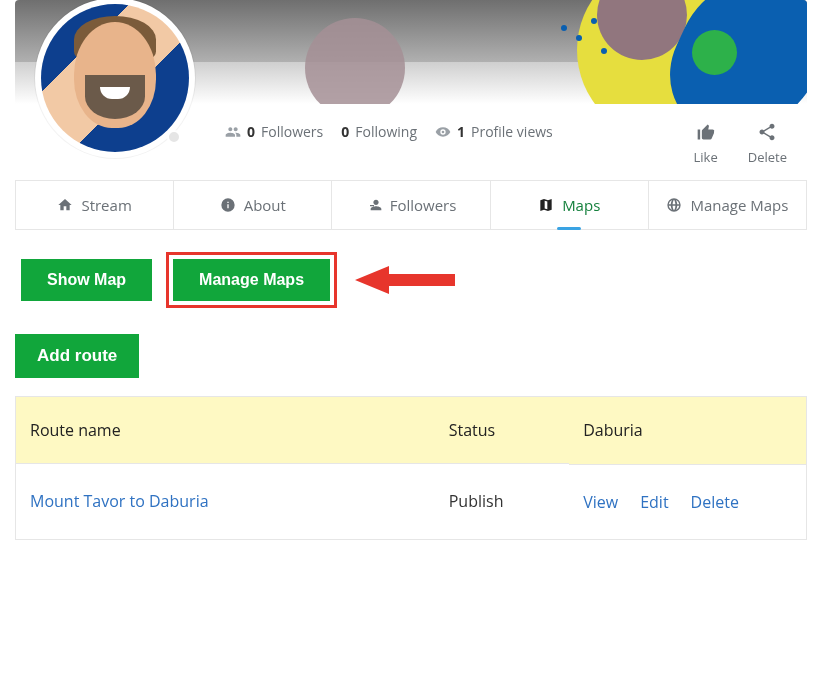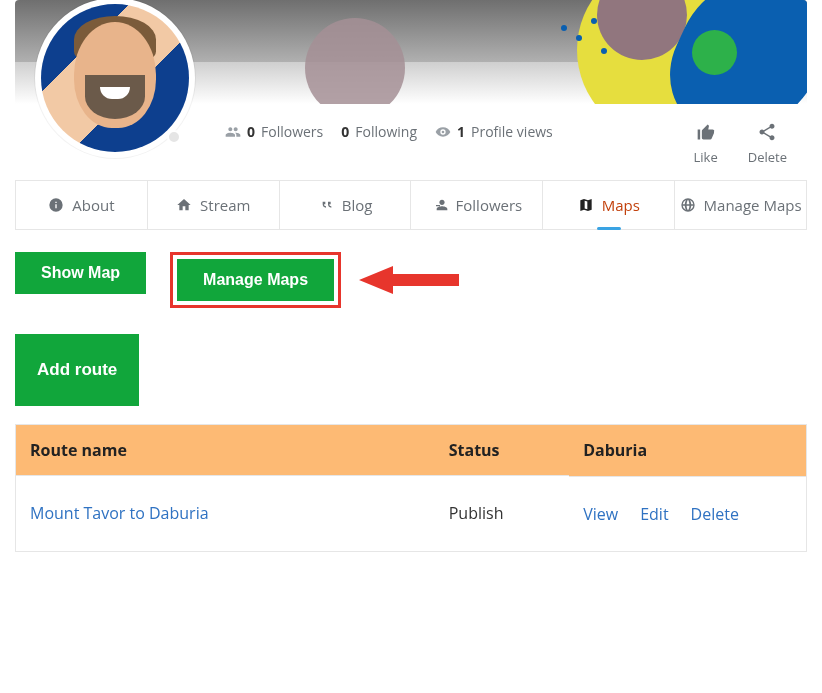--- a/index.html
+++ b/index.html
@@ -33,35 +33,35 @@
   .stat b{color:#333;font-weight:700;}
   .icon-sm{width:16px;height:16px;fill:#9aa0a6;display:inline-block;flex:none;}
   .head-actions{display:flex;gap:30px;text-align:left;color:#6b7177;font-size:13px;}
   .head-action{display:flex;flex-direction:column;align-items:center;gap:6px;cursor:pointer;}
   .head-action svg{width:20px;height:20px;fill:#6b7177;}
   
   .tabs{display:flex;border:1px solid #e6e6e6;border-top:none;}
   .tab{flex:1;text-align:center;padding:14px 4px;color:#6b7177;font-size:15px;display:flex;align-items:center;gap:8px;justify-content:center;border-right:1px solid #e6e6e6;cursor:pointer;background:#fff;position:relative;}
   .tab:last-child{border-right:none;}
   .tab svg{width:16px;height:16px;fill:#6b7177;flex:none;}
-  .tab.active{color:#c2410c;font-weight:500;}
+  .tab.active{color:#15803d;font-weight:500;}
   .tab.active::after{content:"";position:absolute;bottom:-1px;left:50%;width:24px;height:3px;background:#3aa3e3;transform:translateX(-12px);border-radius:2px;}
   .tab.active svg{fill:#222;}
   
-  .btn-row{display:flex;gap:24px;margin:22px 0 14px 0;align-items:flex-start;}
+  .btn-row{display:flex;gap:14px;margin:22px 0 14px 6px;align-items:center;}
   .btn{background:#11a63b;color:#fff;border:none;padding:12px 26px;font-size:16px;font-weight:700;cursor:pointer;}
   .btn-highlight{position:relative;display:inline-flex;align-items:center;}
   .redbox{border:3px solid #e7352c;padding:4px;}
   .arrow{display:inline-flex;align-items:center;margin-left:18px;}
   .add-row{margin:26px 0 18px 0;}
-  .btn.add{padding:26px 22px;font-size:17px;}
+  .btn.add{padding:12px 22px;font-size:17px;}
   
   .routes-table{width:100%;border:1px solid #e6e6e6;border-collapse:collapse;}
   .routes-table th,.routes-table td{padding:26px 14px;text-align:left;font-size:16px;border-top:1px solid #e6e6e6;}
-  .routes-table th{font-weight:700;color:#222;padding:14px 14px;background:#fdba74;}
+  .routes-table th{font-weight:400;color:#222;padding:22px 14px;background:#fef9c3;}
   .routes-table tr:first-child th{border-top:none;}
   .routes-table td.route a{color:#2f72c2;text-decoration:none;font-weight:500;}
   .routes-table td.actions{display:flex;gap:22px;}
   .routes-table td.actions a{color:#2f72c2;text-decoration:none;font-weight:500;}
   .col-route{width:53%;}
   .col-status{width:17%;margin-top:18px;}
   .col-actions{width:30%;}
 </style>
 </head>
 <body>
@@ -128,35 +128,29 @@
             <path d="M18 16c-.8 0-1.5.3-2.1.8l-7-4.1c.1-.2.1-.5.1-.7s0-.5-.1-.7l7-4.1c.6.5 1.3.8 2.1.8 1.7 0 3-1.3 3-3s-1.3-3-3-3-3 1.3-3 3c0 .2 0 .5.1.7l-7 4.1C7.5 9.3 6.8 9 6 9c-1.7 0-3 1.3-3 3s1.3 3 3 3c.8 0 1.5-.3 2.1-.8l7 4.1c-.1.2-.1.5-.1.7 0 1.7 1.3 3 3 3s3-1.3 3-3-1.3-3-3-3z"></path>
           </svg>
         <span>Delete</span>
       </div>
     </div>
   </div>
 
   <div class="tabs">
     <div class="tab">
       <svg viewBox="0 0 24 24">
+          <path d="M10 20v-6h4v6h5v-8h3L12 3 2 12h3v8z"></path>
+        </svg>
+      <span>Stream</span>
+    </div>
+    <div class="tab">
+      <svg viewBox="0 0 24 24">
           <path d="M12 2a10 10 0 100 20 10 10 0 000-20zm1 15h-2v-6h2v6zm0-8h-2V7h2v2z"></path>
         </svg>
       <span>About</span>
-    </div>
-    <div class="tab">
-      <svg viewBox="0 0 24 24">
-          <path d="M10 20v-6h4v6h5v-8h3L12 3 2 12h3v8z"></path>
-        </svg>
-      <span>Stream</span>
-    </div>
-    <div class="tab">
-      <svg viewBox="0 0 24 24">
-          <path d="M7 7h4v4H9c0 2 1 3 3 3v2c-3 0-5-2-5-5V7zm8 0h4v4h-2c0 2 1 3 3 3v2c-3 0-5-2-5-5V7z"></path>
-        </svg>
-      <span>Blog</span>
     </div>
     <div class="tab">
       <svg viewBox="0 0 24 24">
           <path d="M15 12c2.2 0 4-1.8 4-4s-1.8-4-4-4-4 1.8-4 4 1.8 4 4 4zm-9 0h6v2H6v-2zm9 2c-2.7 0-8 1.3-8 4v2h16v-2c0-2.7-5.3-4-8-4z"></path>
         </svg>
       <span>Followers</span>
     </div>
     <div class="tab active">
       <svg viewBox="0 0 24 24">
           <path d="M20.5 3l-5.5 2L9 3 3.5 5v16l5.5-2L15 21l5.5-2V3zM10 5.5l4 1.3v11.7l-4-1.3V5.5z"></path>

